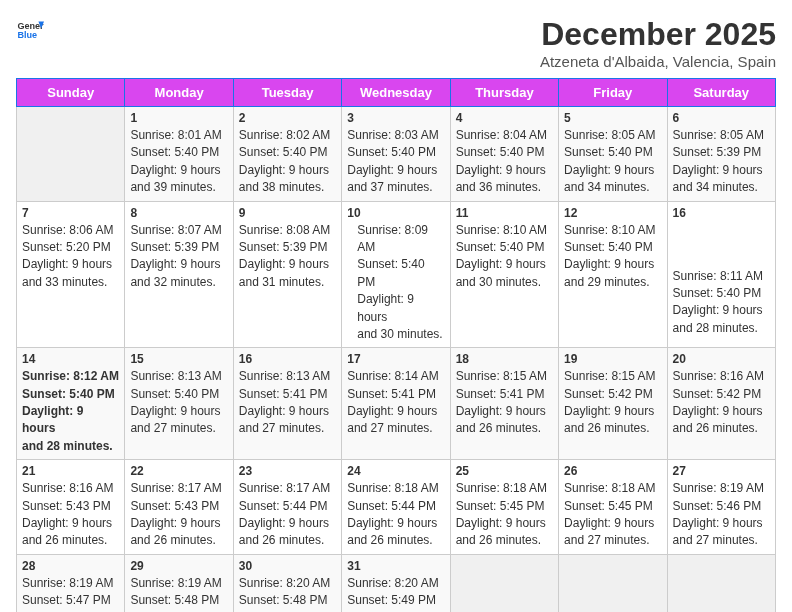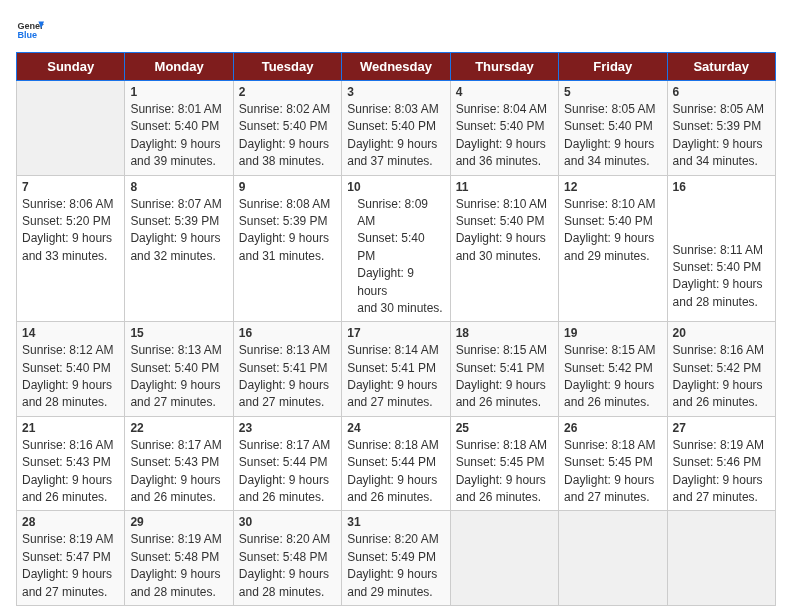--- a/index.html
+++ b/index.html
@@ -36,21 +36,21 @@
     .location {
       font-size: 15px;
       color: #555;
     }
     table {
       width: 100%;
       border-collapse: collapse;
       table-layout: fixed;
     }
     thead tr th {
-      background: #7f1d1d;
+      background: #d946ef;
       color: #fff;
       font-size: 13px;
       font-weight: bold;
       padding: 6px 4px;
       text-align: center;
       border: 1px solid #1a73e8;
     }
     tbody tr td {
       border: 1px solid #ccc;
       vertical-align: top;
@@ -81,20 +81,24 @@
 </head>
 <body>
 
 <div class="header">
   <div class="logo">
     <svg class="logo-icon" viewBox="0 0 40 40">
       <text x="2" y="18" font-size="13" font-weight="bold" fill="#333" font-family="Arial">General</text>
       <text x="2" y="32" font-size="13" font-weight="bold" fill="#1a73e8" font-family="Arial">Blue</text>
       <polygon points="32,8 40,8 36,18" fill="#1a73e8"></polygon>
     </svg>
+  </div>
+  <div class="title-block">
+    <div class="month-title">December 2025</div>
+    <div class="location">Atzeneta d'Albaida, Valencia, Spain</div>
   </div>
 </div>
 
 <table>
   <thead>
     <tr>
     <th>Sunday</th>
         <th>Monday</th>
         <th>Tuesday</th>
         <th>Wednesday</th>
@@ -196,21 +200,21 @@
           <span class="day-num">16</span>
           <div class="day-info" style="white-space: pre-line; margin-top: 48px;">Sunrise: 8:11 AM
 Sunset: 5:40 PM
 Daylight: 9 hours
 and 28 minutes.</div>
         </td>
       </tr>
       <tr>
         <td>
           <span class="day-num">14</span>
-          <div class="day-info" style="white-space: pre-line;">Sunrise: 8:12 AM
+          <div class="day-info" style="white-space: pre-line; font-weight: bold;">Sunrise: 8:12 AM
 Sunset: 5:40 PM
 Daylight: 9 hours
 and 28 minutes.</div>
         </td>
         <td>
           <span class="day-num">15</span>
           <div class="day-info" style="white-space: pre-line;">Sunrise: 8:13 AM
 Sunset: 5:40 PM
 Daylight: 9 hours
 and 27 minutes.</div>

